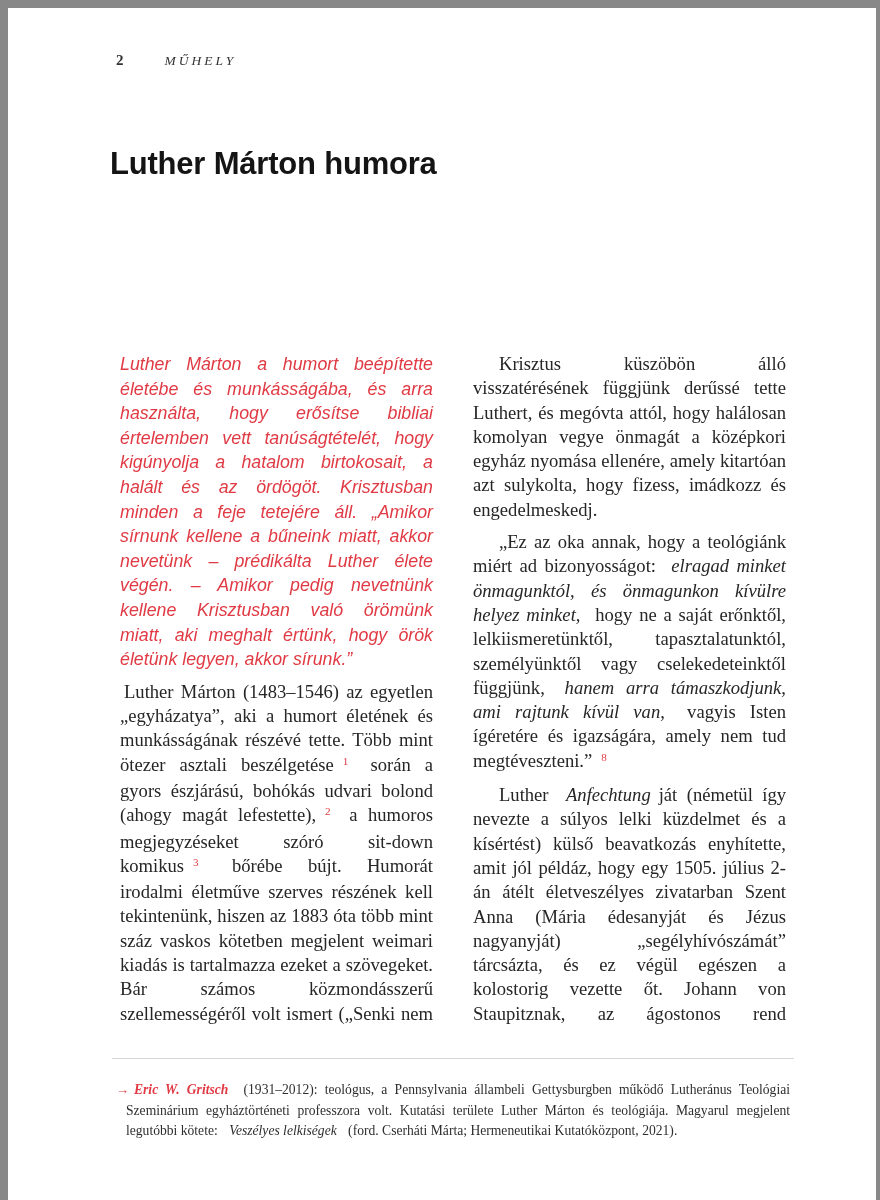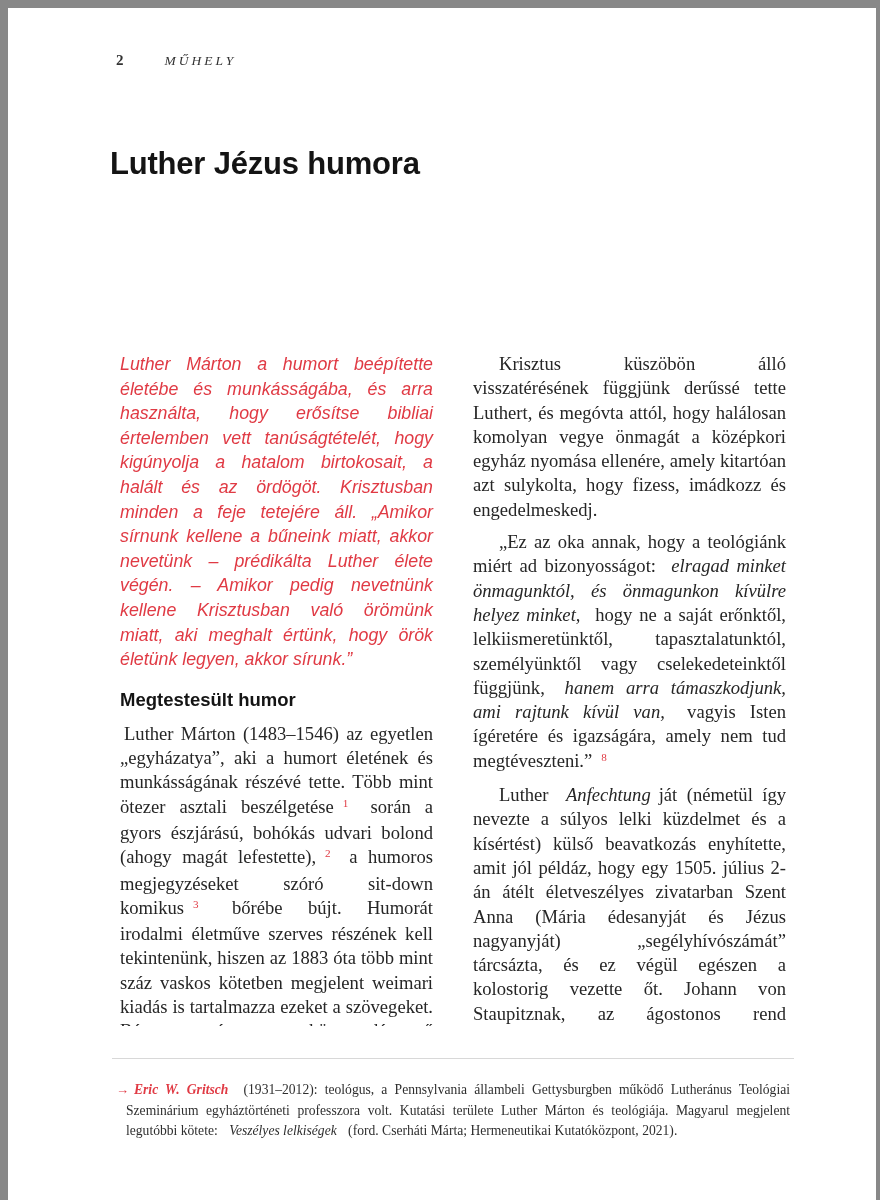--- a/index.html
+++ b/index.html
@@ -97,27 +97,26 @@
 </style>
 </head>
 <body>
 
 <div class="page">
 
   <div class="running-header">
     <span class="pagenum">2</span><span class="section">MŰHELY</span>
   </div>
 
-  <h1 class="article-title">Luther Jézus humora</h1>
+  <h1 class="article-title">Luther Márton humora</h1>
 
 
   <div class="columns">
     <div class="col">
       <p class="lead">Luther Márton a humort beépítette életébe és munkásságába, és arra használta, hogy erősítse bibliai értelemben vett tanúságtételét, hogy kigúnyolja a hatalom birtokosait, a halált és az ördögöt. Krisztusban minden a feje tetejére áll. „Amikor sírnunk kellene a bűneink miatt, akkor nevetünk – prédikálta Luther élete végén. – Amikor pedig nevetnünk kellene Krisztusban való örömünk miatt, aki meghalt értünk, hogy örök életünk legyen, akkor sírunk.”</p>
-      <h2 class="section-heading">Megtestesült humor</h2>
       <p class="body-par"><span>Luther Márton (1483–1546) az egyetlen „egyházatya”, aki a humort életének és munkásságának részévé tette. Több mint ötezer asztali beszélgetése</span><span class="seg-sup">1</span><span> során a gyors észjárású, bohókás udvari bolond (ahogy magát lefestette),</span><span class="seg-sup">2</span><span> a humoros megjegyzéseket szóró sit-down komikus</span><span class="seg-sup">3</span><span> bőrébe bújt. Humorát irodalmi életműve szerves részének kell tekintenünk, hiszen az 1883 óta több mint száz vaskos kötetben megjelent weimari kiadás is tartalmazza ezeket a szövegeket. Bár számos közmondásszerű szellemességéről volt ismert („Senki nem válhat szakértővé a tudatlanok között”</span><span class="seg-sup">4</span><span>), Luther a humort átfogó teológiai elmélkedéseinek szerves részévé tette: a gonoszt például tréfás trágár nyelvezettel semlegesítette („finggal űzöm el”</span></p>
     </div>
     <div class="col">
       <p class="body-par indent"><span>Krisztus küszöbön álló visszatérésének függjünk derűssé tette Luthert, és megóvta attól, hogy halálosan komolyan vegye önmagát a középkori egyház nyomása ellenére, amely kitartóan azt sulykolta, hogy fizess, imádkozz és engedelmeskedj.</span></p>
       <p class="body-par indent"><span>„Ez az oka annak, hogy a teológiánk miért ad bizonyosságot: </span><span class="seg-i">elragad minket önmagunktól, és önmagunkon kívülre helyez minket,</span><span> hogy ne a saját erőnktől, lelkiismeretünktől, tapasztalatunktól, személyünktől vagy cselekedeteinktől függjünk, </span><span class="seg-i">hanem arra támaszkodjunk, ami rajtunk kívül van,</span><span> vagyis Isten ígéretére és igazságára, amely nem tud megtéveszteni.”</span><span class="seg-sup">8</span></p>
       <p class="body-par indent"><span>Luther </span><span class="seg-i">Anfechtung</span><span>ját (németül így nevezte a súlyos lelki küzdelmet és a kísértést) külső beavatkozás enyhítette, amit jól példáz, hogy egy 1505. július 2-án átélt életveszélyes zivatarban Szent Anna (Mária édesanyját és Jézus nagyanyját) „segélyhívószámát” tárcsázta, és ez végül egészen a kolostorig vezette őt. Johann von Staupitznak, az ágostonos rend elöljárójának tanácsai révén Luther sokat gyarapodott. Staupitz elküldte őt bibliatudományokat tanulni, és ez határozott enyhülést hozott az </span><span class="seg-i">Anfechtung</span><span> alól. A Szentíráson való töprengés során vált Krisztus-központú teológussá, a kereszt és a szabadság teológusává. Meggyőződésévé vált, hogy a keresztények élete a Krisztusba vetett hitben és az embertárs iránti cselekvő szeretetben teljesedik ki.</span></p>
 
     </div>
   </div>
 

